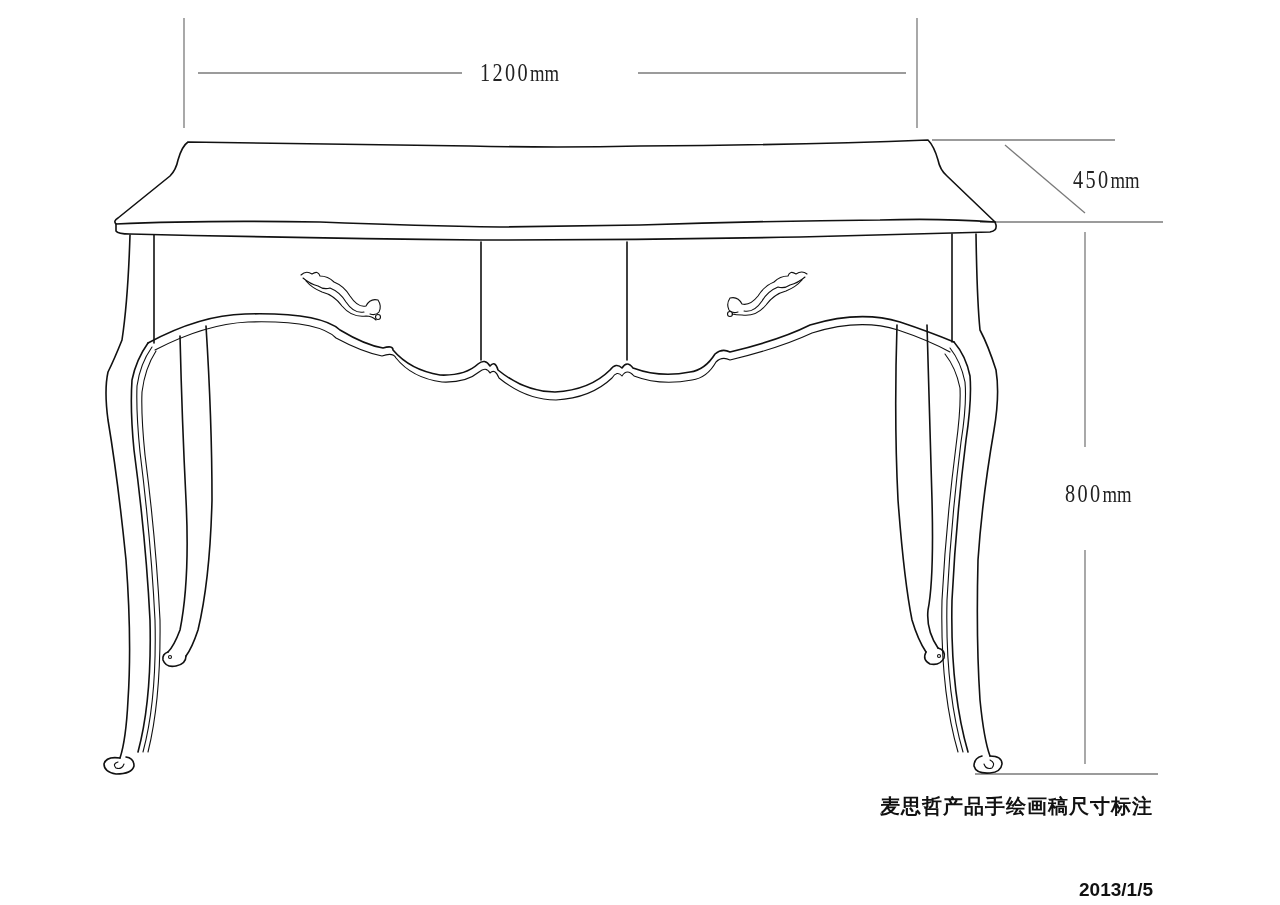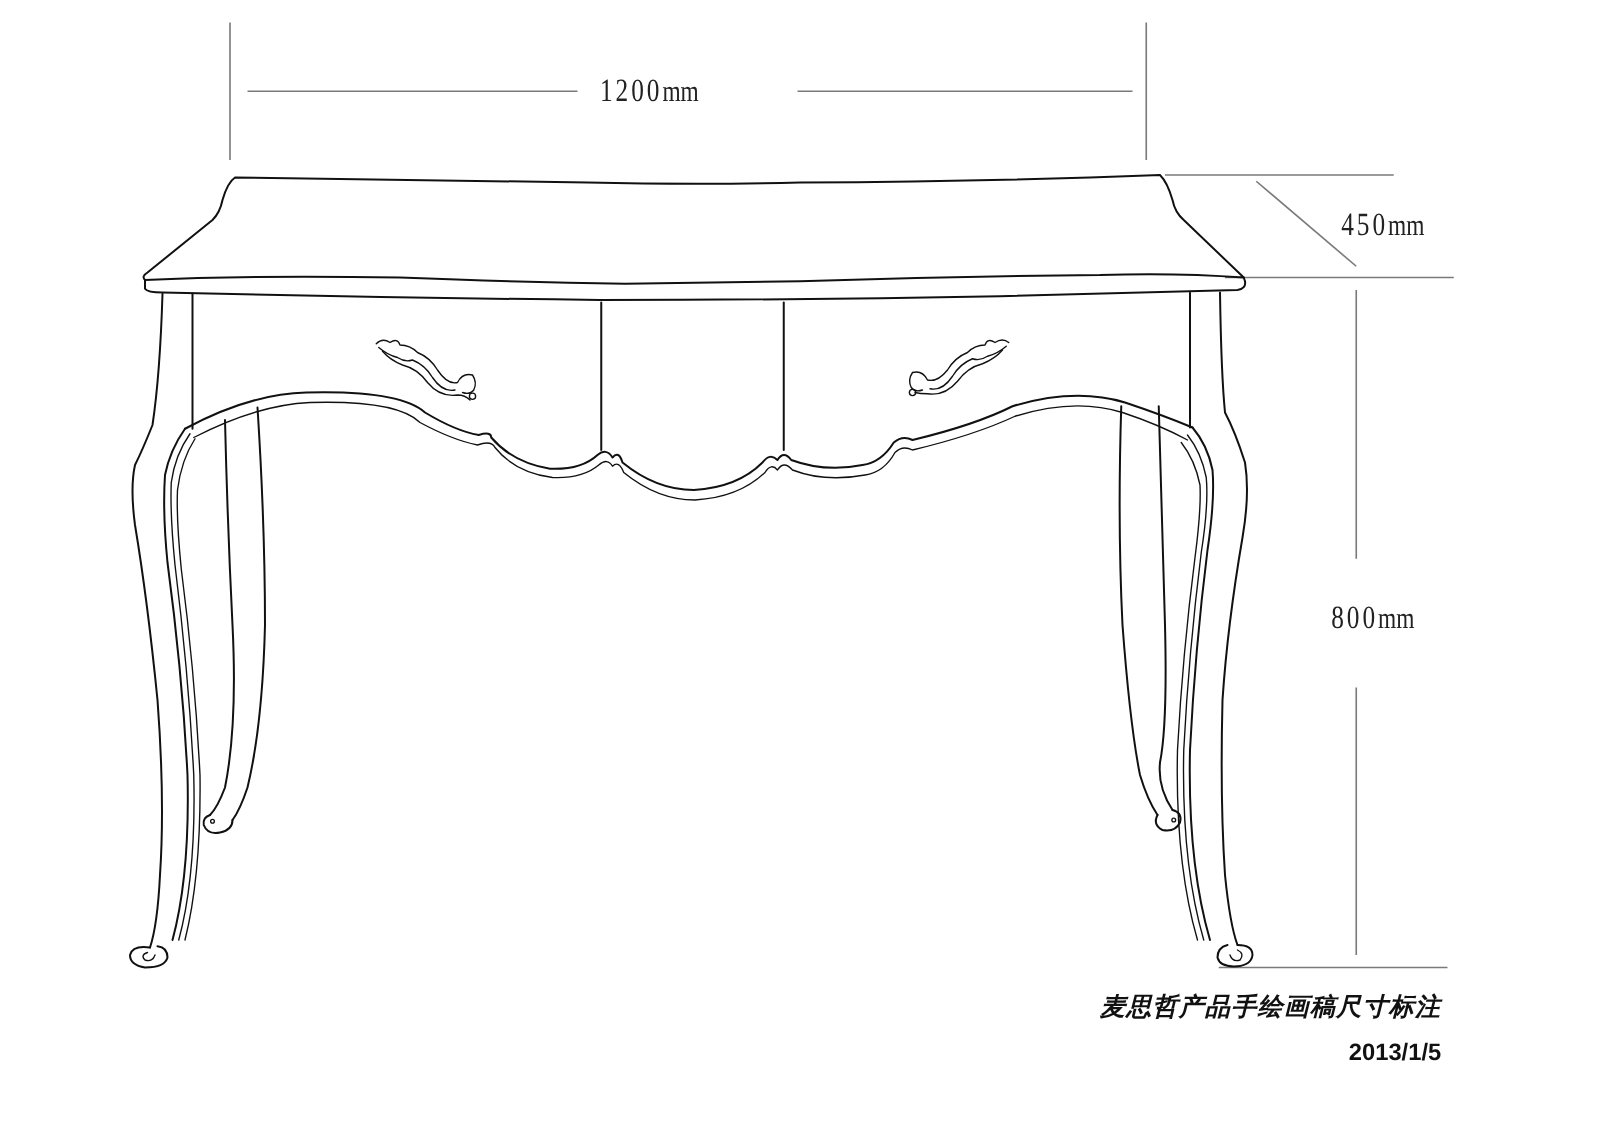--- a/index.html
+++ b/index.html
@@ -11,22 +11,22 @@
   .dim-label {
     position: absolute; font-family: "Liberation Serif", "DejaVu Serif", serif;
     font-size: 26px; color: #222; letter-spacing: 3px; transform: scaleX(0.78);
     transform-origin: left center; white-space: nowrap; line-height: 1;
   }
   .dim-label .unit { letter-spacing: 0; font-size: 24px; }
   .caption {
     position: absolute; font-family: "Liberation Sans", "DejaVu Sans", sans-serif;
     font-weight: bold; color: #111; white-space: nowrap; line-height: 1;
   }
-  #caption-title { right: 127px; top: 796px; font-size: 20px; letter-spacing: 1px; font-style: italic; }
-  #caption-date { right: 127px; top: 833px; font-size: 19px; }
+  #caption-title { right: 127px; top: 796px; font-size: 20px; letter-spacing: 1px; }
+  #caption-date { right: 127px; top: 880px; font-size: 19px; }
 </style>
 </head>
 <body>
 
 <svg id="canvas" viewBox="0 0 1280 905" xmlns="http://www.w3.org/2000/svg">
 
   <g>
 
     <line class="dim-line" x1="184" y1="18" x2="184" y2="128"></line>
     <line class="dim-line" x1="917" y1="18" x2="917" y2="128"></line>

